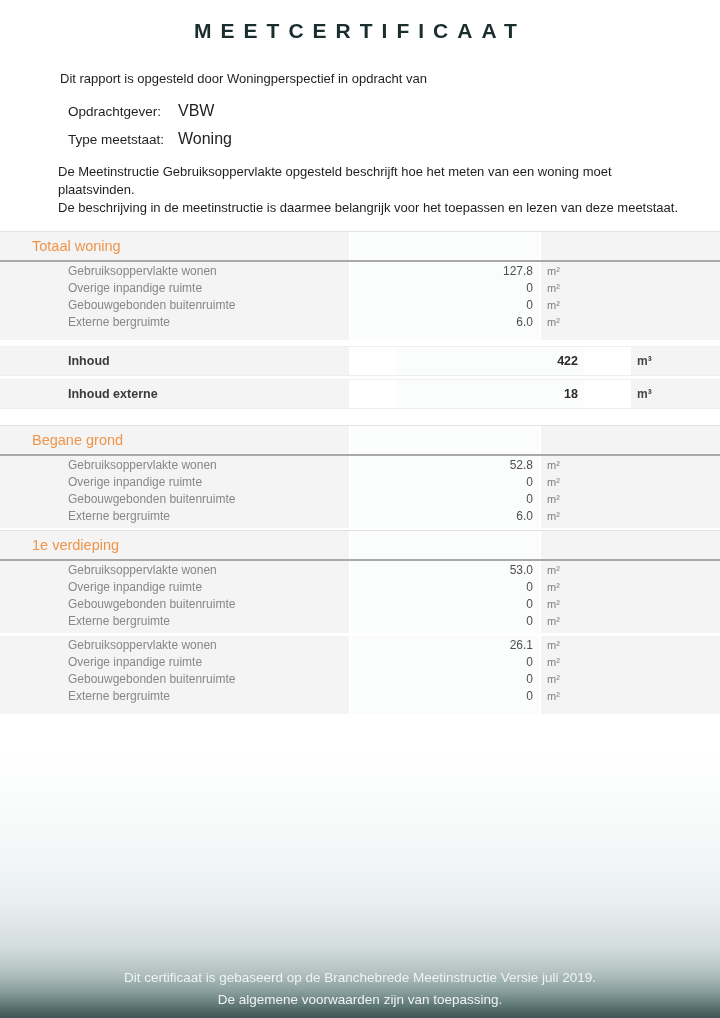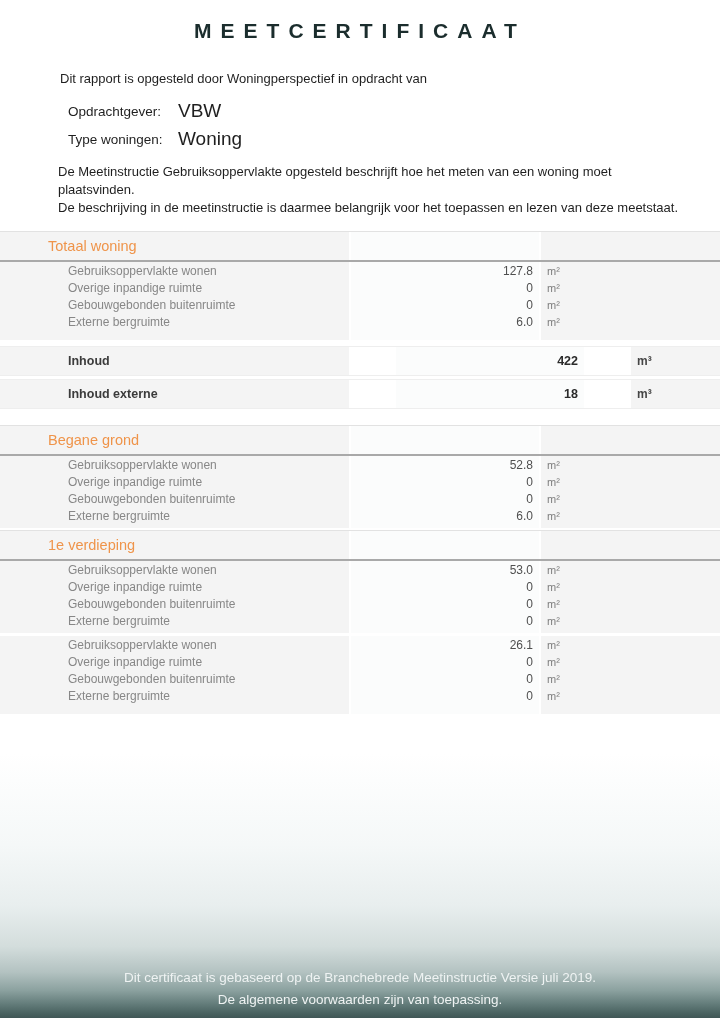--- a/index.html
+++ b/index.html
@@ -31,42 +31,42 @@
 
   .intro {
     margin:29px 40px 0 60px;
     font-size:13px; color:#1f1f1f;
     line-height:16px;
   }
 
   .fields { margin:10px 0 0 68px; }
   .field-row { display:flex; height:28px; align-items:center; }
   .field-label { width:110px; font-size:13.5px; color:#1f1f1f; }
-  .field-value { font-size:19px; color:#1f1f1f; }
+  .field-value { font-size:16px; color:#1f1f1f; }
 
   .description {
     margin:10px 40px 0 58px;
     font-size:13px; color:#1f1f1f;
     line-height:18px;
   }
 
   .meet-table { margin-top:14px; }
 
   .grid {
     display:grid;
     grid-template-columns:349px 188px 1fr;
     column-gap:2px;
   }
   .c1, .c3 { background:#f4f4f4; }
   .c2 { background:#fbfcfc; }
 
   .section-header { height:28px; border-top:1px solid #e2e2e2; border-bottom:2px solid #a9a9a9; }
   .section-header .cell { height:100%; display:flex; align-items:center; }
   .section-title {
-    padding-left:48px;
+    padding-left:32px;
     font-size:14.5px; color:#ef944a; font-weight:normal;
   }
 
   .trow { height:17px; }
   .trow .cell { display:flex; align-items:center; height:100%; }
   .row-label { padding-left:68px; font-size:12px; color:#878787; }
   .row-value { justify-content:flex-end; padding-right:6px; font-size:12px; color:#4f4f4f; }
   .row-unit { padding-left:6px; font-size:11px; color:#7d7d7d; }
 
   .spacer-10 { height:10px; }
@@ -96,21 +96,21 @@
   <div class="doc-title">MEETCERTIFICAAT</div>
 
   <div class="intro">Dit rapport is opgesteld door Woningperspectief in opdracht van</div>
 
   <div class="fields">
     <div class="field-row">
       <div class="field-label">Opdrachtgever:</div>
       <div class="field-value">VBW</div>
     </div>
     <div class="field-row">
-      <div class="field-label">Type woningen:</div>
+      <div class="field-label">Type meetstaat:</div>
       <div class="field-value">Woning</div>
     </div>
   </div>
 
   <div class="description">
     <div>De Meetinstructie Gebruiksoppervlakte opgesteld beschrijft hoe het meten van een woning moet plaatsvinden.</div>
     <div>De beschrijving in de meetinstructie is daarmee belangrijk voor het toepassen en lezen van deze meetstaat.</div>
   </div>
 
   <div class="meet-table">

